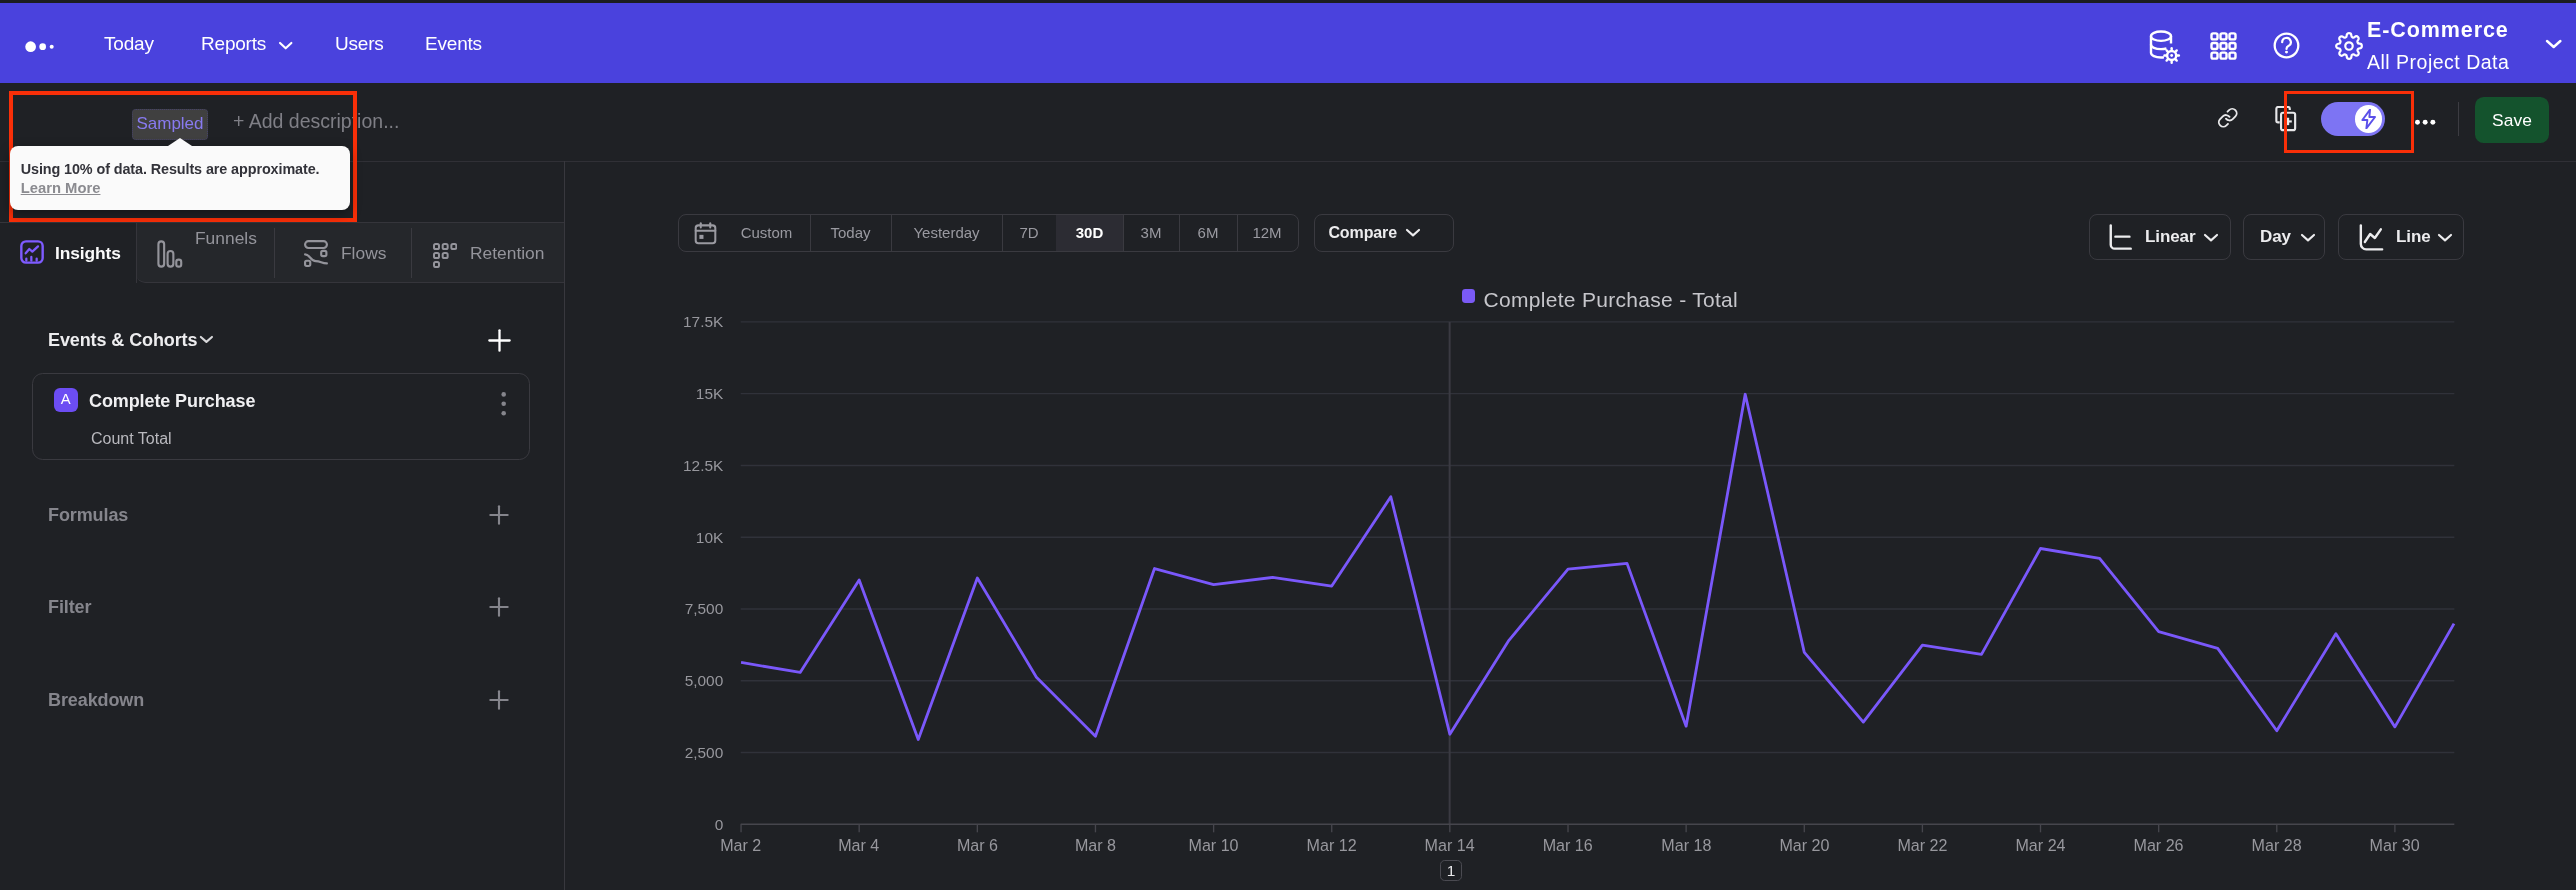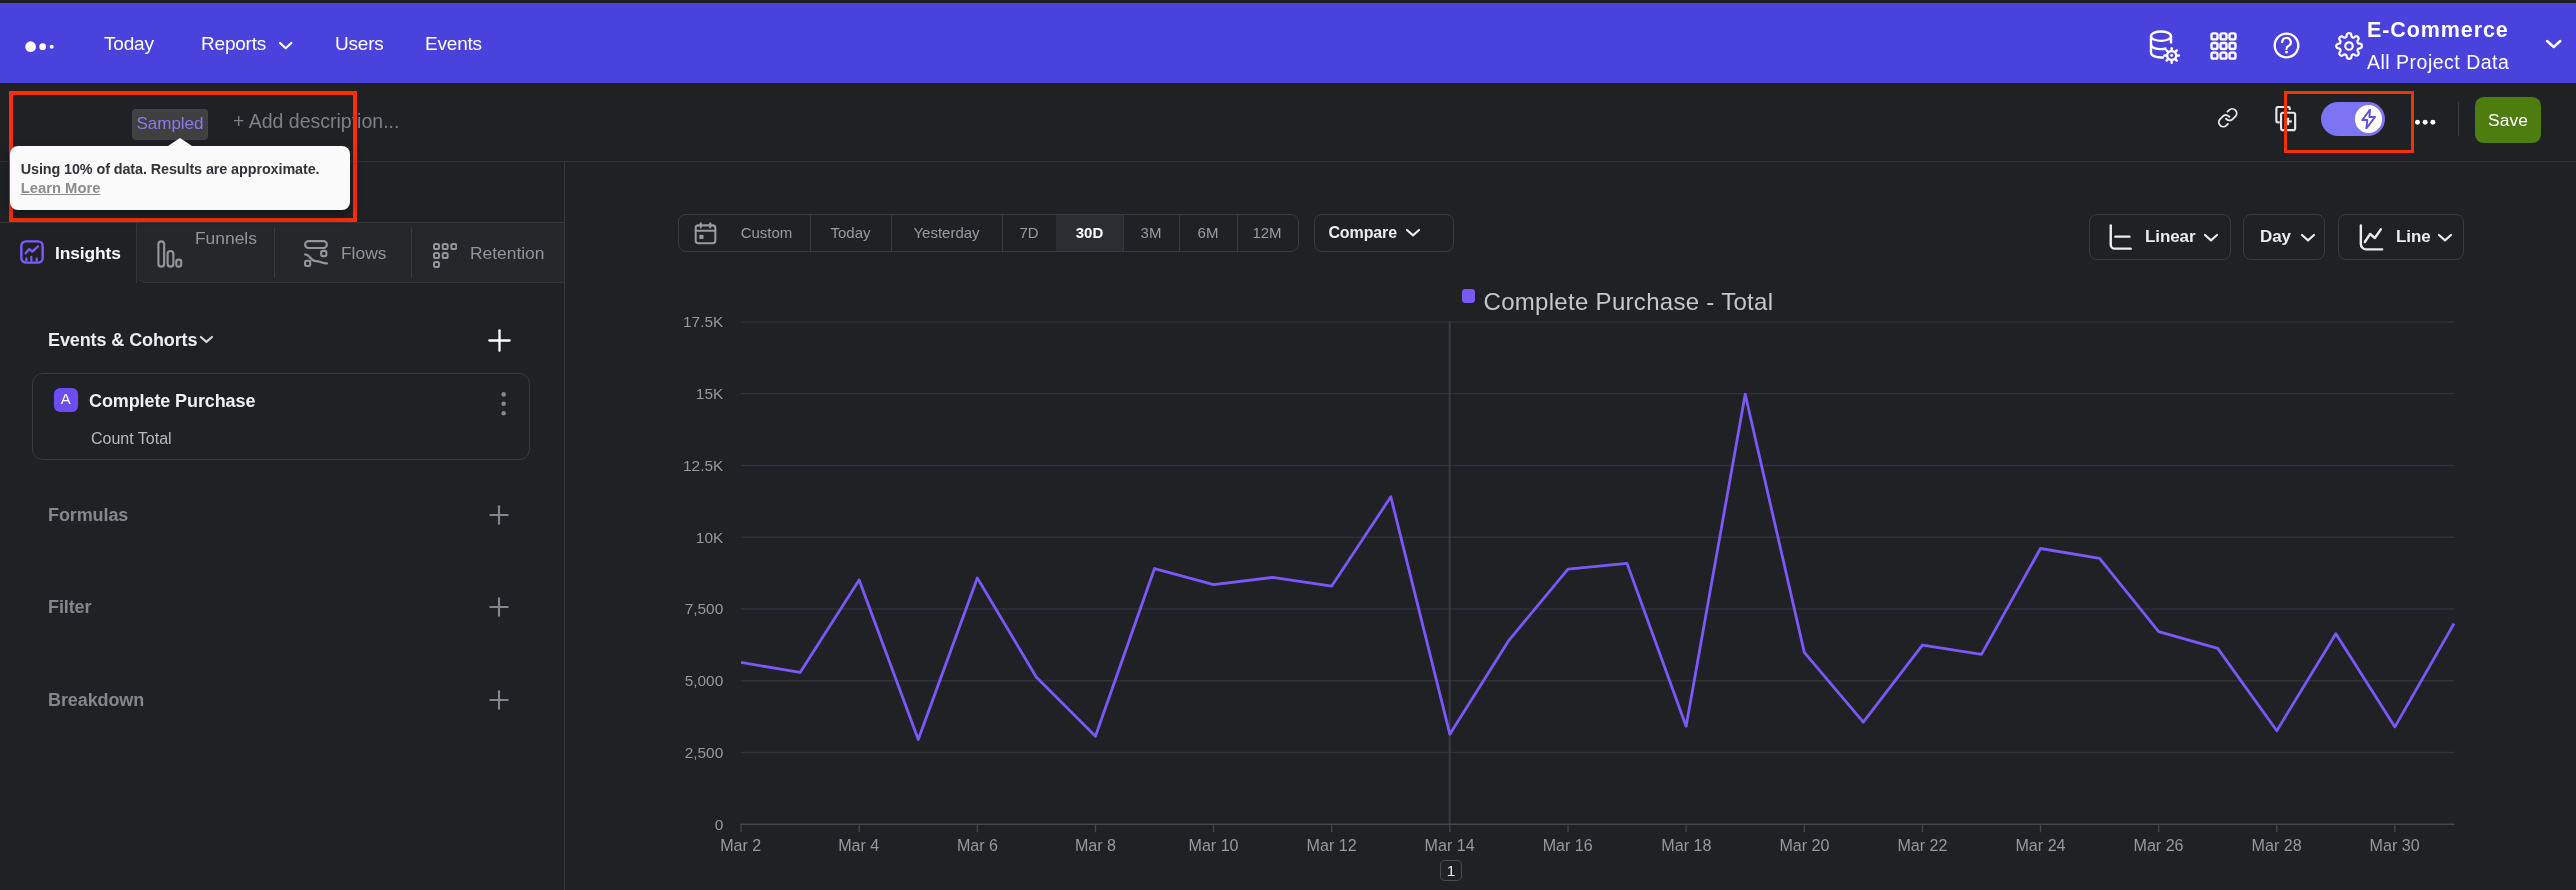--- a/index.html
+++ b/index.html
@@ -19,22 +19,22 @@
 
   
   .hdr { position:absolute; left:0; top:83px; width:2576px; height:79px;
     background:#1f2125; border-bottom:1.3px solid #303036; }
   .title { position:absolute; left:51px; top:109px; font-size:21px; font-weight:700;
     color:#f2f2f4; letter-spacing:-0.3px;margin-top:42px; }
   .pill { position:absolute; left:132px; top:109px; width:76px; height:31px;
     background:#404040; border:1.3px dotted #454268; border-radius:4px;
     color:#887af0; font-size:17px; text-align:center; line-height:28px; }
   .adddesc { position:absolute; left:233px; top:110px; font-size:19.5px; color:#7f7f86; }
-  .savebtn { position:absolute; left:2475px; top:97px; width:66px; height:46px;
-    background:#4d7c0f; border-radius:8.7px; color:#fff; font-size:17.4px; font-weight:500;
+  .savebtn { position:absolute; left:2475px; top:97px; width:74px; height:46px;
+    background:#14532d; border-radius:8.7px; color:#fff; font-size:17.4px; font-weight:500;
     text-align:center; line-height:46px; letter-spacing:0.1px; }
   .toggle { position:absolute; left:2321px; top:102px; width:64px; height:34px;
     background:#7d74f3; border-radius:17.4px; }
   .knob { position:absolute; right:2.7px; top:3.4px; width:27.5px; height:27.5px; background:#fff;
     border-radius:50%; }
   .hdots { position:absolute; left:2414px; top:119px; }
   .vsep { position:absolute; left:2458px; top:102px; width:1.3px; height:34px; background:#3c3c42; }
 
   
   .tooltip { position:absolute; left:10px; top:146px; width:340px; height:64px;
@@ -88,21 +88,21 @@
 
   .chartsvg { position:absolute; left:0; top:0; }
 
   .pagenum { position:absolute; left:1440px; top:860px; width:22px; height:21px;
     border:1.3px solid #4a4a51; border-radius:4.7px; color:#e8e8ea; font-size:15.4px;
     text-align:center; line-height:19px; }
 
   .legend { position:absolute; left:1462px; top:288px; }
   .legsq { position:absolute; left:0; top:1.3px; width:13.4px; height:13.4px; border-radius:3.4px;
     background:#7a5af5; }
-  .legtx { position:absolute; left:21.5px; top:0; font-size:24px; letter-spacing:0.3px; color:#c6c6cb; white-space:nowrap; }
+  .legtx { position:absolute; left:21.5px; top:0; font-size:21px; letter-spacing:0.3px; color:#c6c6cb; white-space:nowrap; }
 </style>
 </head>
 <body>
 
 <div class="abs" style="left:0;top:0;width:2576px;height:2.7px;background:#1c1d20"></div>
 <div class="nav">
   <svg class="abs" style="left:23px;top:35px" width="38" height="17.4" viewBox="0 0 56 26">
     <circle cx="11" cy="13" r="8" fill="#fff"></circle>
     <circle cx="29" cy="13" r="5" fill="#fff"></circle>
     <circle cx="42.5" cy="13" r="3" fill="#fff"></circle>

